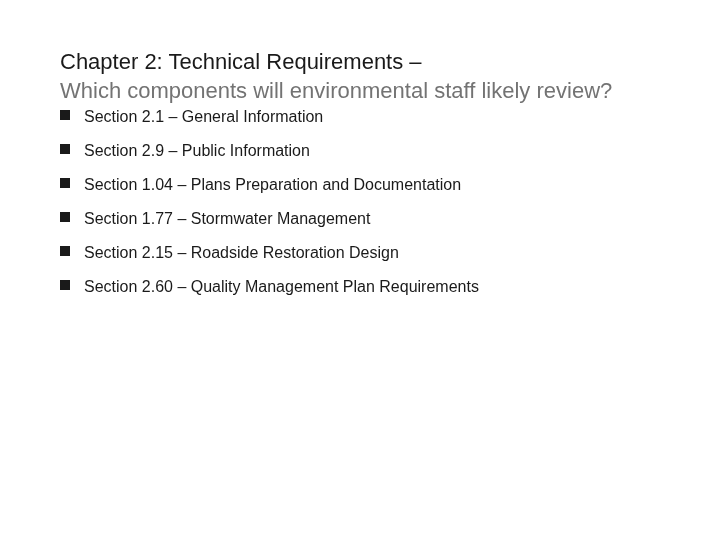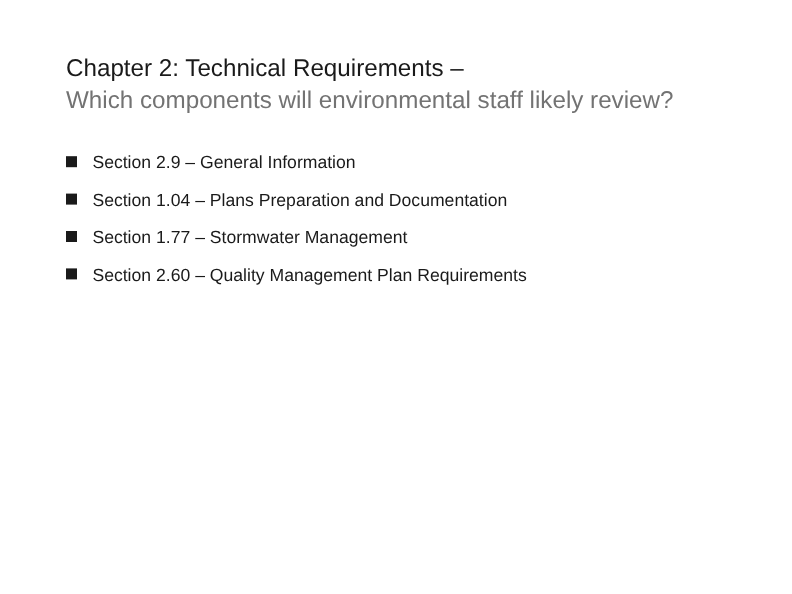--- a/index.html
+++ b/index.html
@@ -17,21 +17,20 @@
     }
 
     .slide {
       width: 720px;
       height: 540px;
       padding: 48px 60px 40px 60px;
       background: #ffffff;
     }
 
     .title-block {
-      margin-bottom: 32px;
     }
 
     .main-title {
       font-size: 22px;
       font-weight: normal;
       color: #1a1a1a;
       line-height: 1.3;
     }
 
     .subtitle {
@@ -75,28 +74,36 @@
 
 <div class="slide">
   <div class="title-block">
     <div class="main-title">Chapter 2: Technical Requirements –</div>
     <div class="subtitle">Which components will environmental staff likely review?</div>
   </div>
 
   <ul class="bullet-list" id="bullet-list">
   <li>
         <span class="bullet-square"></span>
-        <span class="bullet-text">Section 2.9  – General Information</span>
+        <span class="bullet-text">Section 2.1  – General Information</span>
+      </li>
+      <li>
+        <span class="bullet-square"></span>
+        <span class="bullet-text">Section 2.9   – Public Information</span>
       </li>
       <li>
         <span class="bullet-square"></span>
         <span class="bullet-text">Section 1.04 – Plans Preparation and Documentation</span>
       </li>
       <li>
         <span class="bullet-square"></span>
         <span class="bullet-text">Section 1.77 – Stormwater Management</span>
       </li>
       <li>
         <span class="bullet-square"></span>
+        <span class="bullet-text">Section 2.15 – Roadside Restoration Design</span>
+      </li>
+      <li>
+        <span class="bullet-square"></span>
         <span class="bullet-text">Section 2.60 – Quality Management Plan Requirements</span>
       </li>
     </ul>
 </div>
 
 </body></html>

